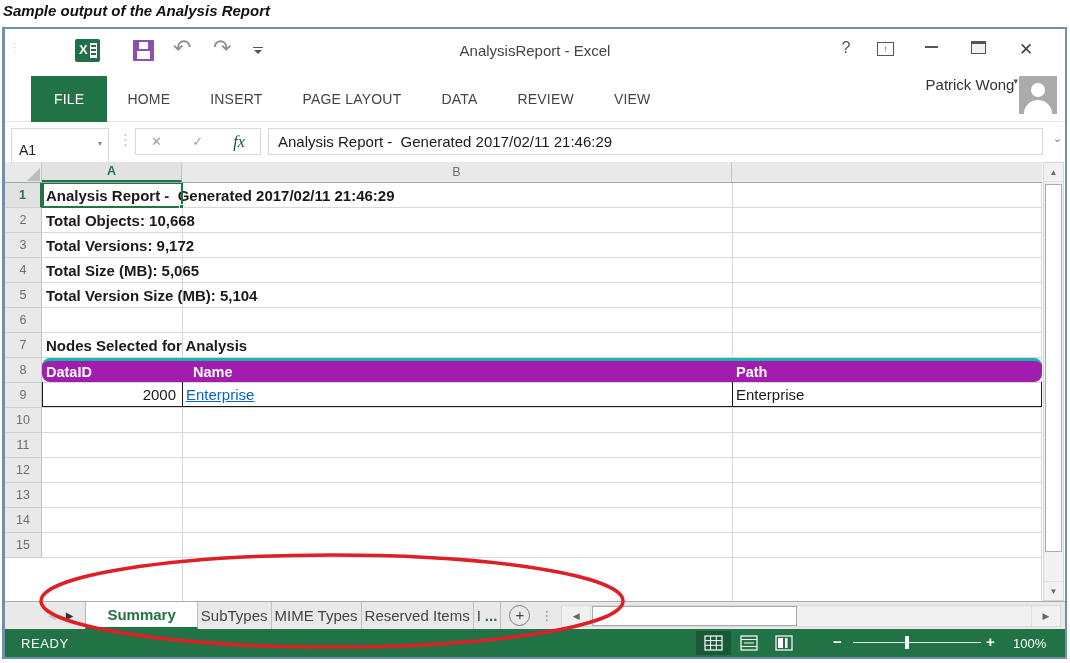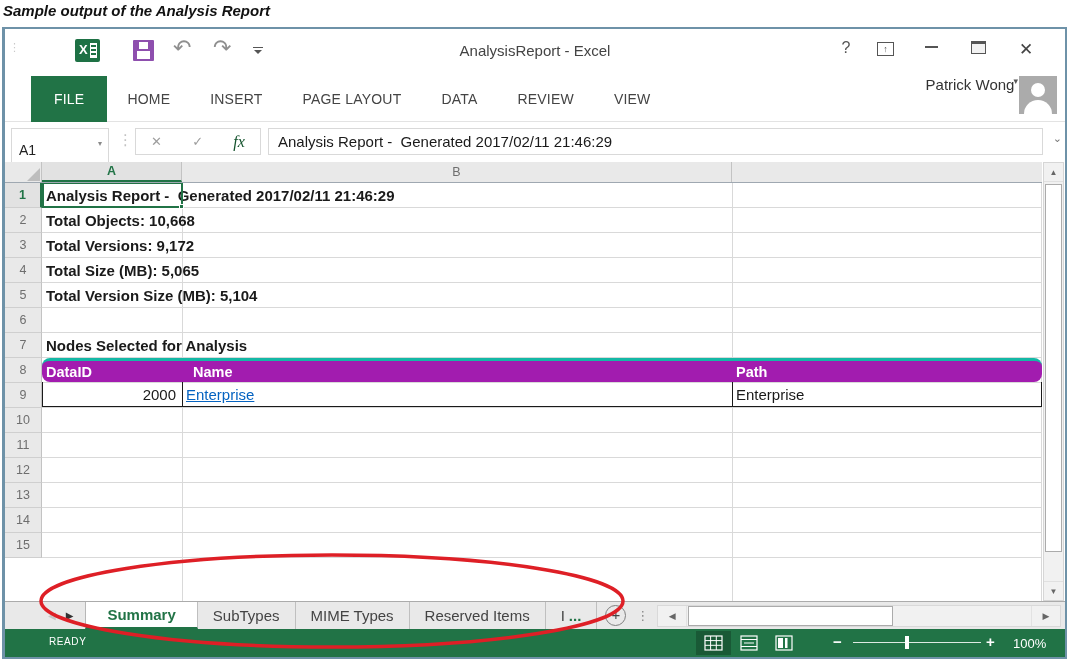--- a/index.html
+++ b/index.html
@@ -100,34 +100,34 @@
   .vscroll .arr.up{top:0;border-bottom:1px solid #e0e0e0;}
   .vscroll .arr.down{bottom:0;border-top:1px solid #e0e0e0;}
   .vscroll .thumb{position:absolute;left:1px;right:1px;top:21px;height:368px;background:#fff;border:1px solid #ababab;}
 
   
   .tabbar{position:absolute;top:572px;left:0;right:0;height:28px;background:#E9E9E9;border-top:1px solid #ababab;display:flex;align-items:stretch;}
   .tabnav{display:flex;align-items:center;padding-left:43px;gap:10px;font-size:10px;}
   .nav-prev{color:#c6c6c6;}
   .nav-next{color:#333;}
   .stabs{display:flex;align-items:stretch;margin-left:12px;}
-  .stab{display:flex;align-items:center;padding:0 15px;font-size:15px;color:#444;border-right:1px solid #bfbfbf;cursor:default;white-space:pre;}
+  .stab{display:flex;align-items:center;padding:0 3px;font-size:15px;color:#444;border-right:1px solid #bfbfbf;cursor:default;white-space:pre;}
   .stab.active{background:#fff;color:#217346;font-weight:bold;border-left:1px solid #b7b7b7;border-bottom:2px solid #217346;padding:0 21px;}
   .stab .more{color:#217346;font-weight:bold;margin-left:4px;}
   .addsheet{width:21px;height:21px;margin:3px 6px 0 8px;border:1px solid #7f7f7f;border-radius:50%;color:#444;font-size:15px;line-height:18px;text-align:center;}
   .tdots{display:flex;align-items:center;color:#8a8a8a;font-size:13px;margin:0 4px;}
   .hscroll{flex:1;position:relative;margin:3px 4px 2px 4px;background:#F1F1F1;border:1px solid #d9d9d9;}
   .hscroll .harr{position:absolute;top:0;bottom:0;width:29px;display:flex;align-items:center;justify-content:center;font-size:9px;color:#666;}
   .hscroll .harr.left{left:0;border-right:1px solid #e2e2e2;}
   .hscroll .harr.right{right:0;border-left:1px solid #e2e2e2;}
   .hscroll .hthumb{position:absolute;left:30px;top:0px;bottom:0px;width:205px;background:#fff;border:1px solid #ababab;}
 
   
   .statusbar{position:absolute;top:600px;left:0;right:0;height:28px;background:#217346;color:#fff;}
-  .status-text{position:absolute;left:16px;top:7px;font-size:10px;letter-spacing:.6px;margin-left:28px;}
+  .status-text{position:absolute;left:16px;top:7px;font-size:13px;letter-spacing:.6px;}
   .views{position:absolute;left:691px;top:2px;display:flex;}
   .vbtn{width:35px;height:24px;display:flex;align-items:center;justify-content:center;}
   .vbtn.sel{background:rgba(0,0,0,0.22);}
   .zoom-out{position:absolute;left:828px;top:4px;font-size:15px;font-weight:bold;}
   .ztrack{position:absolute;left:848px;top:13px;width:128px;height:1px;background:rgba(255,255,255,.85);}
   .zthumb{position:absolute;left:900px;top:7px;width:4px;height:13px;background:#fff;}
   .zoom-in{position:absolute;left:981px;top:4px;font-size:15px;font-weight:bold;}
   .zoom-pct{position:absolute;left:1008px;top:7px;font-size:13px;}
 
   .annotation{position:absolute;left:0;top:0;width:1070px;height:663px;pointer-events:none;z-index:50;}

